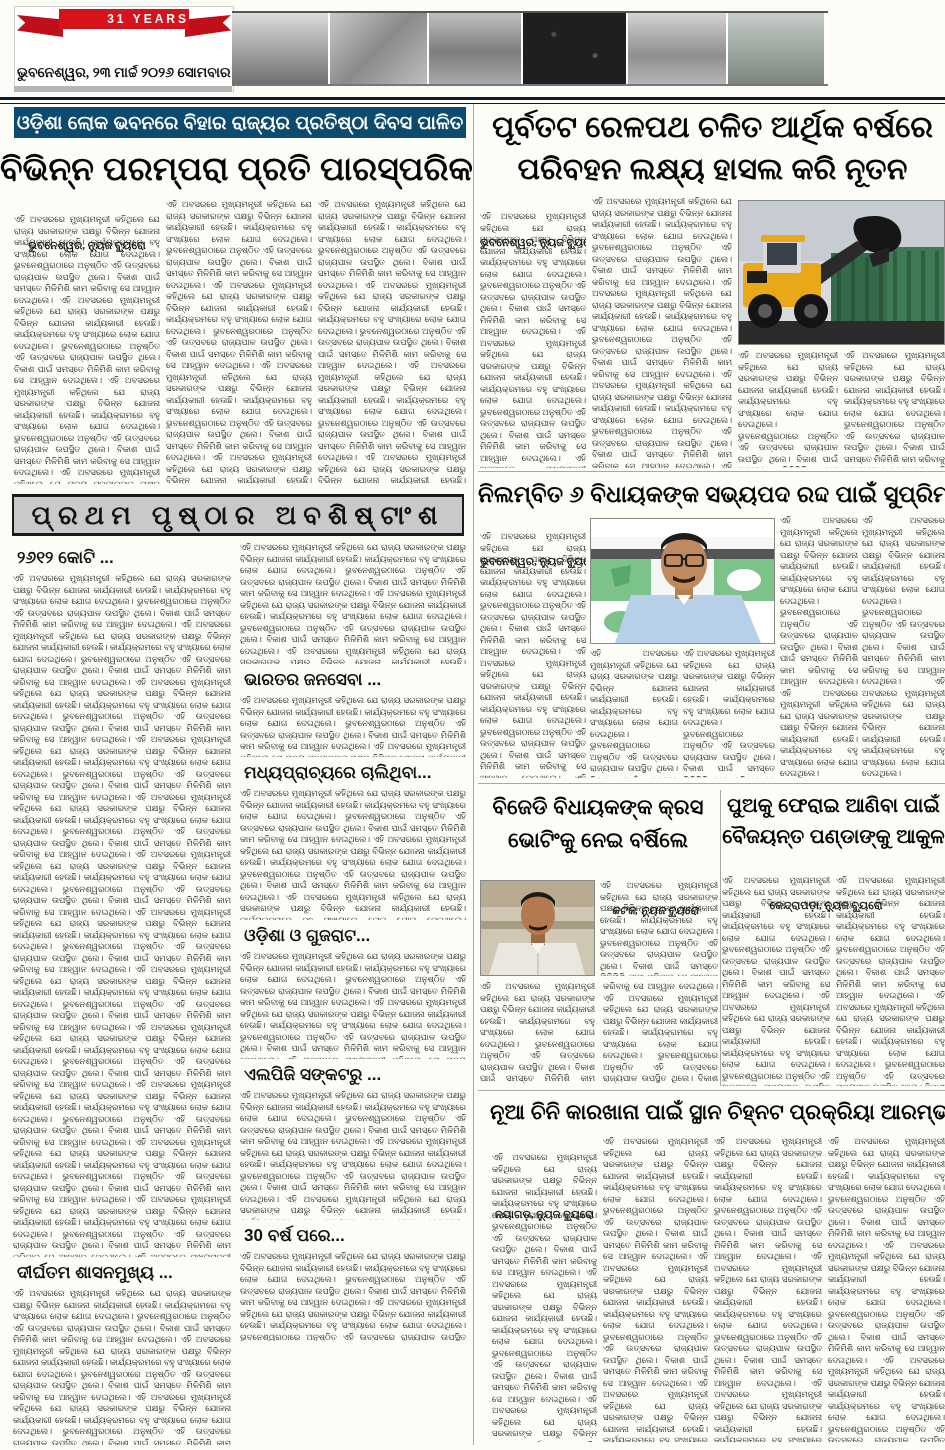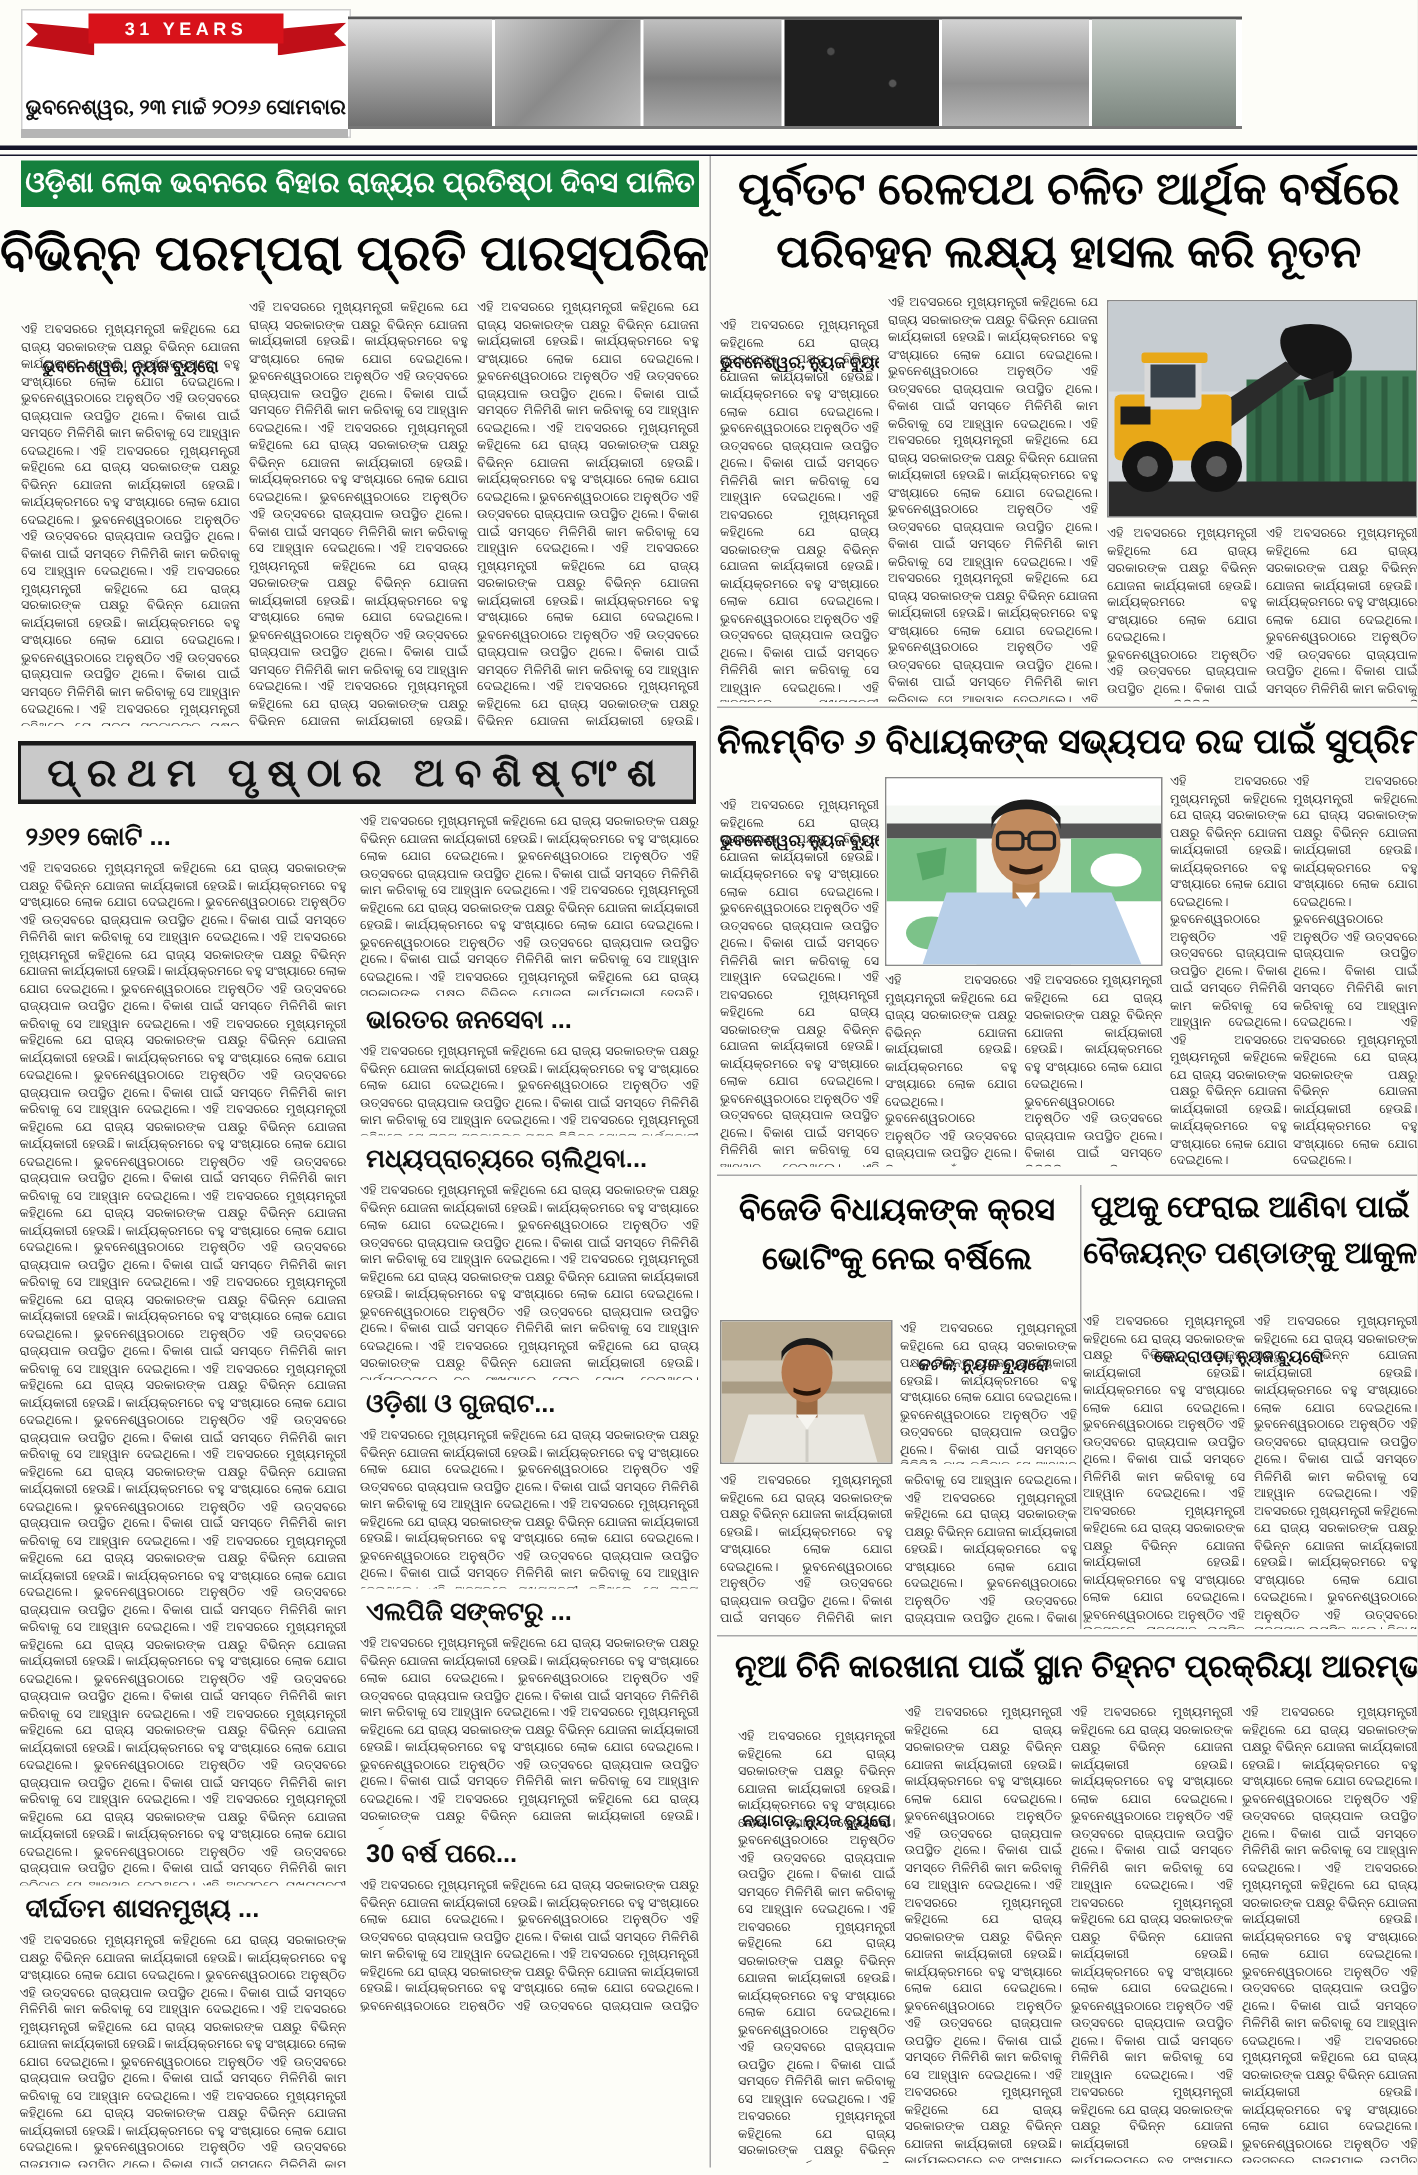--- a/index.html
+++ b/index.html
@@ -4,21 +4,21 @@
 <style>
   html,body{margin:0;padding:0;background:#e9e9e4;}
   #page{position:relative;width:945px;height:1450px;background:#fdfdf8;margin:0 auto;
         overflow:hidden;font-family:"Liberation Serif","DejaVu Serif",serif;color:#111;}
   .abs{position:absolute;}
   
   #logo-box{left:14px;top:6px;width:218px;height:84px;border:1px solid #cfcfcf;background:#fff;}
   #logo-graybar{left:14px;top:86px;width:218px;height:6px;background:#b5b5b5;}
   .ribbon-band{position:absolute;left:44px;top:2px;width:130px;height:20px;background:#d8121a;
       color:#fff;font-family:"Liberation Sans",sans-serif;font-weight:bold;font-size:12px;
-      letter-spacing:3px;text-align:center;line-height:20px;}
+      letter-spacing:3px;text-align:right;line-height:20px;}
   .ribbon-wing{position:absolute;top:8px;width:46px;height:22px;background:#c00f18;}
   .ribbon-wing.left{left:2px;clip-path:polygon(0 0,100% 20%,100% 100%,0 70%,18% 35%);}
   .ribbon-wing.right{right:2px;clip-path:polygon(0 20%,100% 0,82% 35%,100% 70%,0 100%);}
   #logo-script{position:absolute;left:0;top:24px;width:100%;text-align:center;
       font-size:27px;font-weight:bold;font-style:italic;color:#2433c8;
       text-shadow:1px 1px 0 #9aa6ee;line-height:32px;white-space:nowrap;overflow:hidden;}
   #dateline{position:absolute;left:0;top:58px;width:100%;text-align:left;padding-left:2px;
       font-size:14px;font-weight:bold;white-space:nowrap;overflow:hidden;}
   #photo-strip{left:232px;top:11px;width:596px;height:75px;display:flex;gap:2px;
       border-top:2px solid #555;border-bottom:2px solid #777;background:#fff;box-sizing:border-box;}
@@ -27,21 +27,21 @@
       background:linear-gradient(180deg,#aab3ad 0%,#cdd4cf 55%,#8d9790 100%);}
   #masthead-right .temple{position:absolute;left:18px;top:22px;width:26px;height:30px;background:#e8eae6;
       clip-path:polygon(50% 0,80% 30%,80% 100%,20% 100%,20% 30%);}
   #page-badge{position:absolute;right:4px;top:10px;width:66px;height:56px;background:#1a2a9c;
       border:3px solid #efe9c8;border-radius:50%;box-shadow:0 0 0 2px #1a2a9c;
       display:flex;align-items:center;justify-content:center;color:#fff;}
   #page-badge .lbl{font-size:12px;font-weight:bold;font-family:"Liberation Sans",sans-serif;}
   #page-badge .num{font-size:34px;font-weight:bold;line-height:34px;font-family:"Liberation Sans",sans-serif;}
   #top-rule{left:0;top:97px;width:945px;height:7px;border-top:3px solid #15152a;border-bottom:1px solid #15152a;box-sizing:border-box;}
   
-  .kicker{background:#15803d;color:#fff;font-family:"Liberation Sans",sans-serif;font-weight:bold;
+  .kicker{background:#0c4a6e;color:#fff;font-family:"Liberation Sans",sans-serif;font-weight:bold;
       font-size:19px;text-align:center;line-height:31px;white-space:nowrap;overflow:hidden;}
   .headline{font-family:"Liberation Sans",sans-serif;font-weight:bold;color:#050505;text-align:center;overflow:hidden;}
   .byline{font-weight:bold;font-size:11px;text-align:center;white-space:nowrap;overflow:hidden;margin-top:40px;}
   .col{overflow:hidden;text-align:justify;font-size:8.5px;line-height:11.5px;color:#232323;}
   .subhead{font-family:"Liberation Sans",sans-serif;font-weight:bold;font-size:17px;line-height:22px;
       margin:5px 0 4px 4px;white-space:nowrap;overflow:hidden;}
   .fillblk{overflow:hidden;text-align:justify;font-size:8.5px;line-height:11.5px;color:#232323;}
   #section-header{left:12px;top:494px;width:452px;height:42px;background:#c9c9c9;
       border-top:3px solid #1a1a1a;border-bottom:3px solid #1a1a1a;border-left:2px solid #1a1a1a;border-right:2px solid #1a1a1a;
       box-sizing:border-box;text-align:center;font-family:"Liberation Sans",sans-serif;

